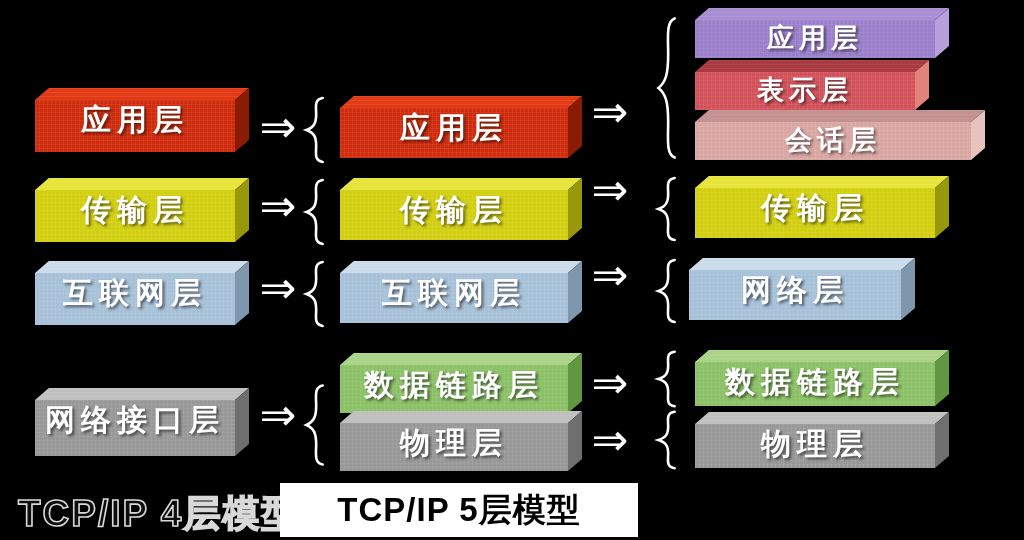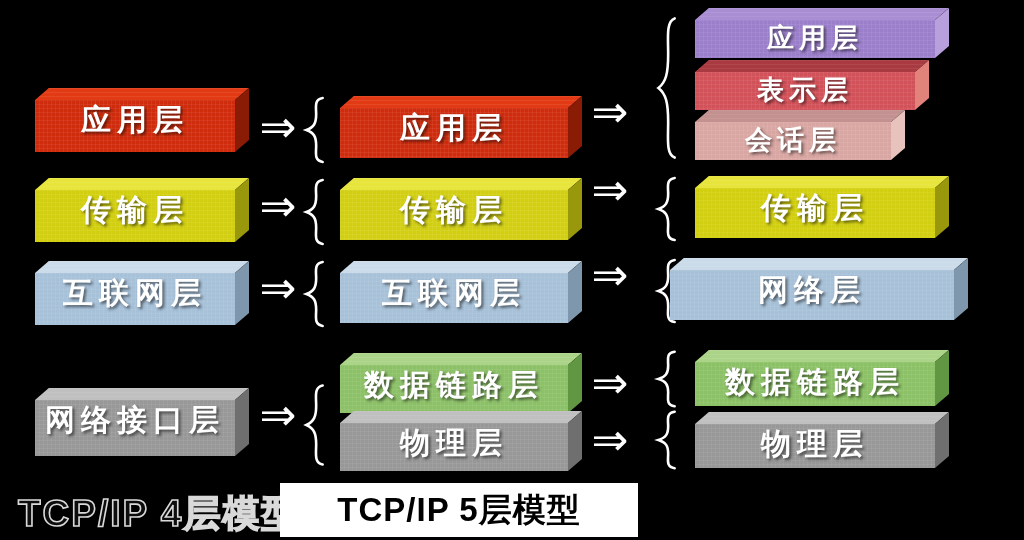--- a/index.html
+++ b/index.html
@@ -187,35 +187,35 @@
       <span class="layer-label">应用层</span>
     </div>
   </div>
   <div class="box3d c-crimson small" style="left:695px;top:60px;width:220px;--fh:38px">
     <div class="f-top"></div>
     <div class="f-side"></div>
     <div class="f-front">
       <span class="layer-label">表示层</span>
     </div>
   </div>
-  <div class="box3d c-pink small" style="left:695px;top:110px;width:196px;--fh:38px">
+  <div class="box3d c-pink small" style="left:695px;top:110px;width:276px;--fh:38px">
     <div class="f-top"></div>
     <div class="f-side"></div>
     <div class="f-front">
       <span class="layer-label">会话层</span>
     </div>
   </div>
   <div class="box3d c-yellow" style="left:695px;top:176px;width:240px;--fh:50px">
     <div class="f-top"></div>
     <div class="f-side"></div>
     <div class="f-front">
       <span class="layer-label">传输层</span>
     </div>
   </div>
-  <div class="box3d c-blue" style="left:670px;top:258px;width:284px;--fh:50px">
+  <div class="box3d c-blue" style="left:689px;top:258px;width:212px;--fh:50px">
     <div class="f-top"></div>
     <div class="f-side"></div>
     <div class="f-front">
       <span class="layer-label">网络层</span>
     </div>
   </div>
   <div class="box3d c-green" style="left:695px;top:350px;width:240px;--fh:44px">
     <div class="f-top"></div>
     <div class="f-side"></div>
     <div class="f-front">

